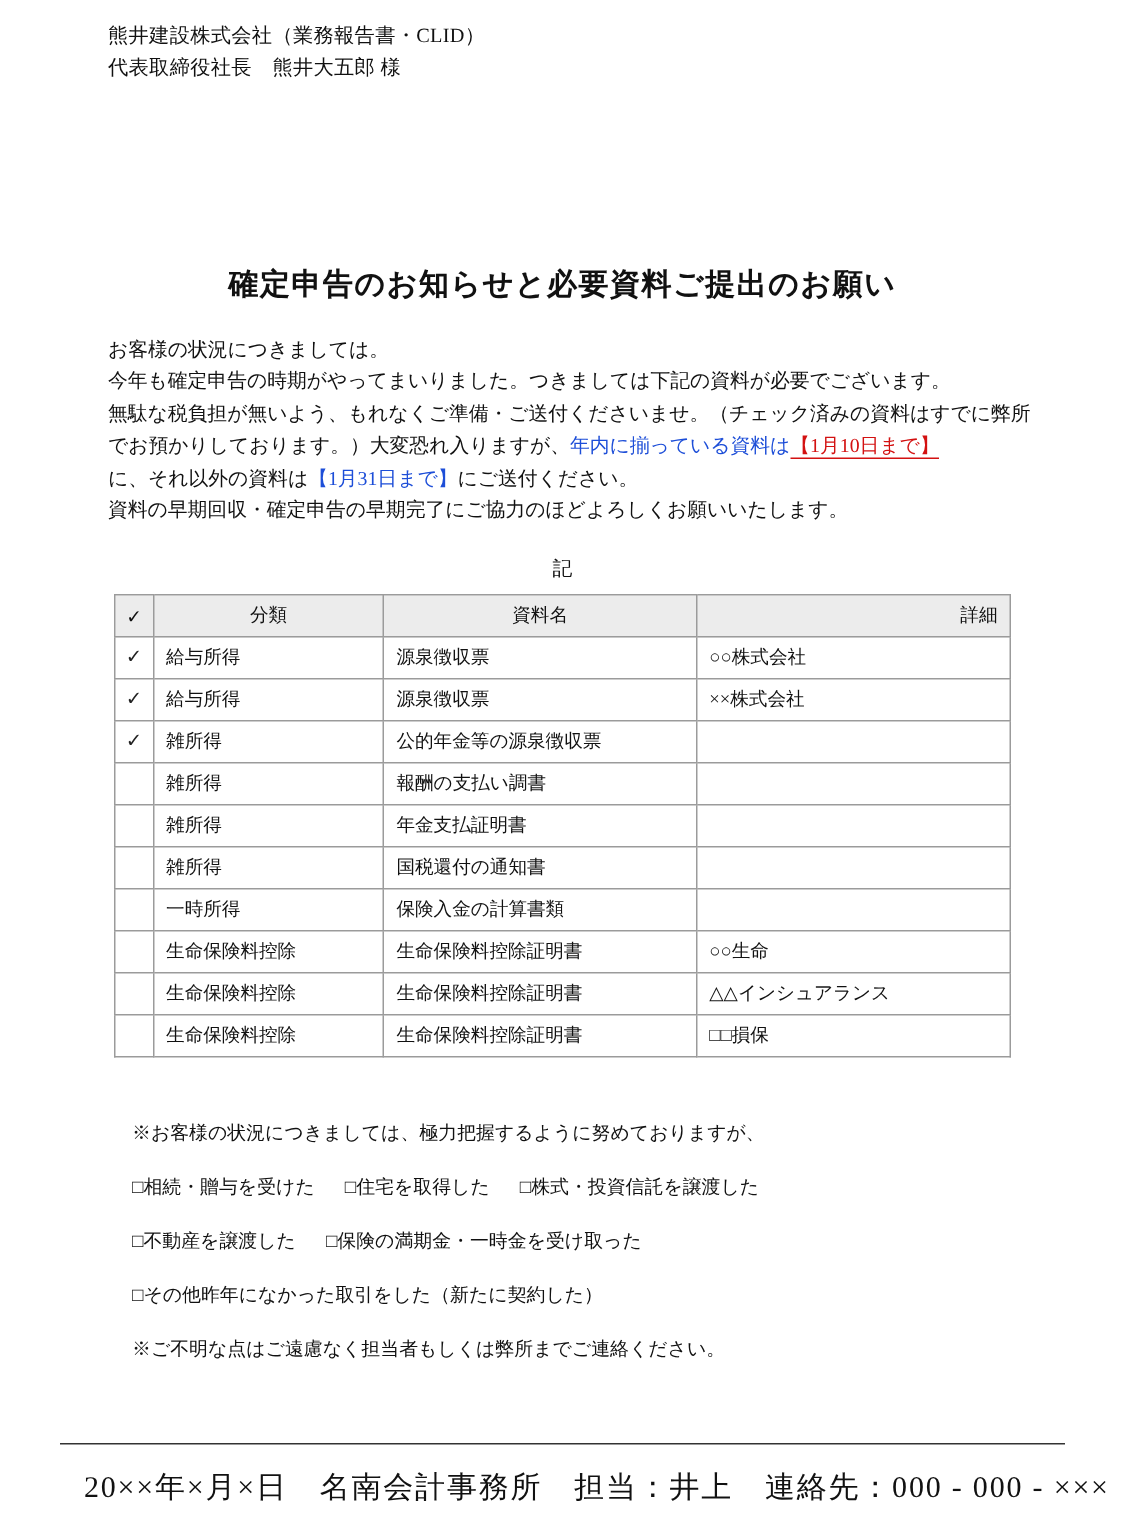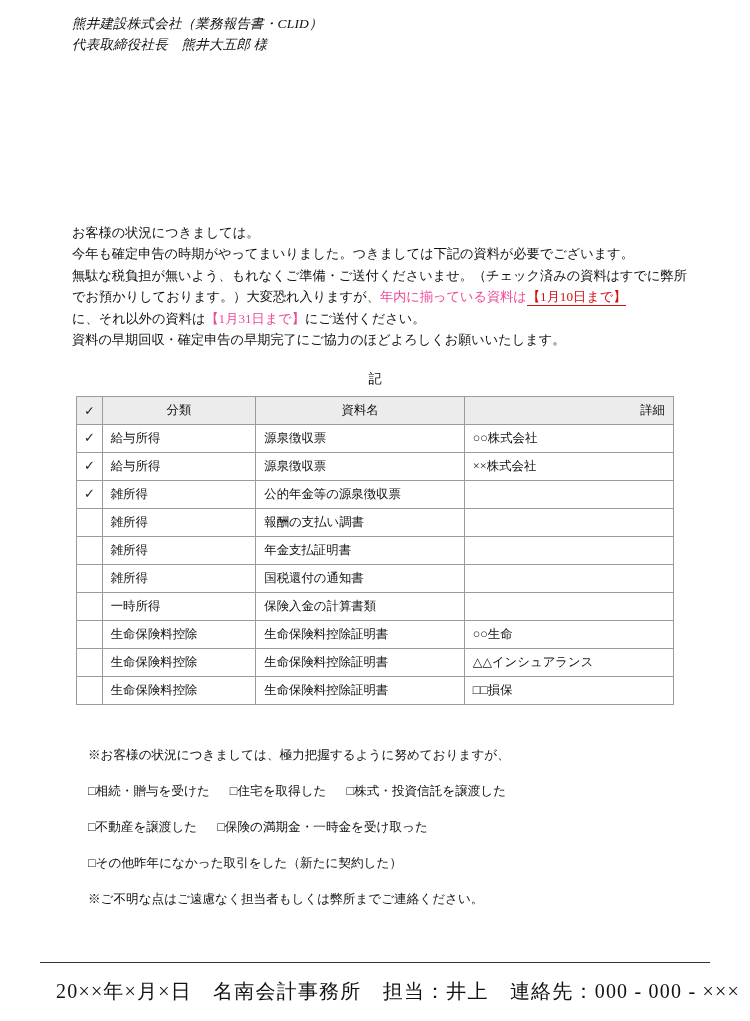--- a/index.html
+++ b/index.html
@@ -25,21 +25,20 @@
   .addressee {
     position: absolute;
     left: 72px;
     top: 14px;
     font-size: 13.5px;
     line-height: 1.55;
     letter-spacing: 0.2px;
   }
   .addressee div {
     white-space: pre;
-    font-style: italic;
   }
   .doc-title {
     position: absolute;
     left: 0;
     right: 0;
     top: 176px;
     text-align: center;
     font-size: 20px;
     font-weight: bold;
     letter-spacing: 1px;
@@ -50,21 +49,21 @@
     top: 222px;
     width: 610px;
     font-size: 13.2px;
     line-height: 1.62;
   }
   .body-text p {
     margin: 0;
     white-space: nowrap;
   }
   .hl-red {
-    color: #ec4899;
+    color: #1d4ed8;
   }
   .hl-red-underline {
     color: #d31111;
     border-bottom: 1px solid #d31111;
     padding-bottom: 1px;
   }
   .ki-mark {
     position: absolute;
     left: 0;
     right: 0;
@@ -157,20 +156,21 @@
 </head>
 <body>
 
 <div class="page">
 
   <div class="addressee">
     <div>熊井建設株式会社（業務報告書・CLID）</div>
     <div>代表取締役社長　熊井大五郎 様</div>
   </div>
 
+  <div class="doc-title">確定申告のお知らせと必要資料ご提出のお願い</div>
 
   <div class="body-text">
     <p>お客様の状況につきましては。</p>
     <p>今年も確定申告の時期がやってまいりました。つきましては下記の資料が必要でございます。</p>
     <p>無駄な税負担が無いよう、もれなくご準備・ご送付くださいませ。（チェック済みの資料はすでに弊所</p>
     <p><span>でお預かりしております。）大変恐れ入りますが、</span><span class="hl-red">年内に揃っている資料は</span><span class="hl-red-underline">【1月10日まで】</span></p>
     <p><span>に、それ以外の資料は</span><span class="hl-red">【1月31日まで】</span><span>にご送付ください。</span></p>
     <p>資料の早期回収・確定申告の早期完了にご協力のほどよろしくお願いいたします。</p>
   </div>
 

